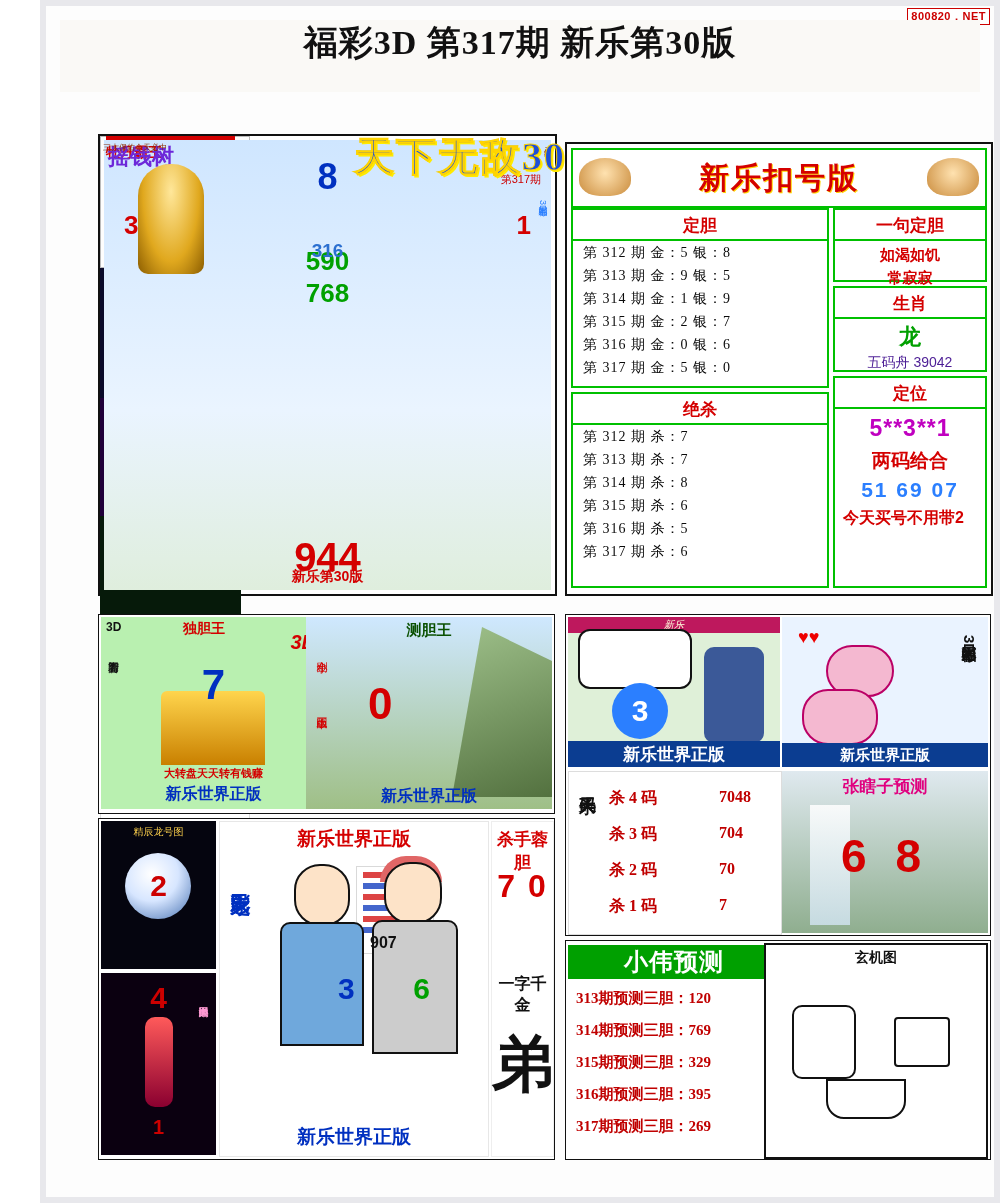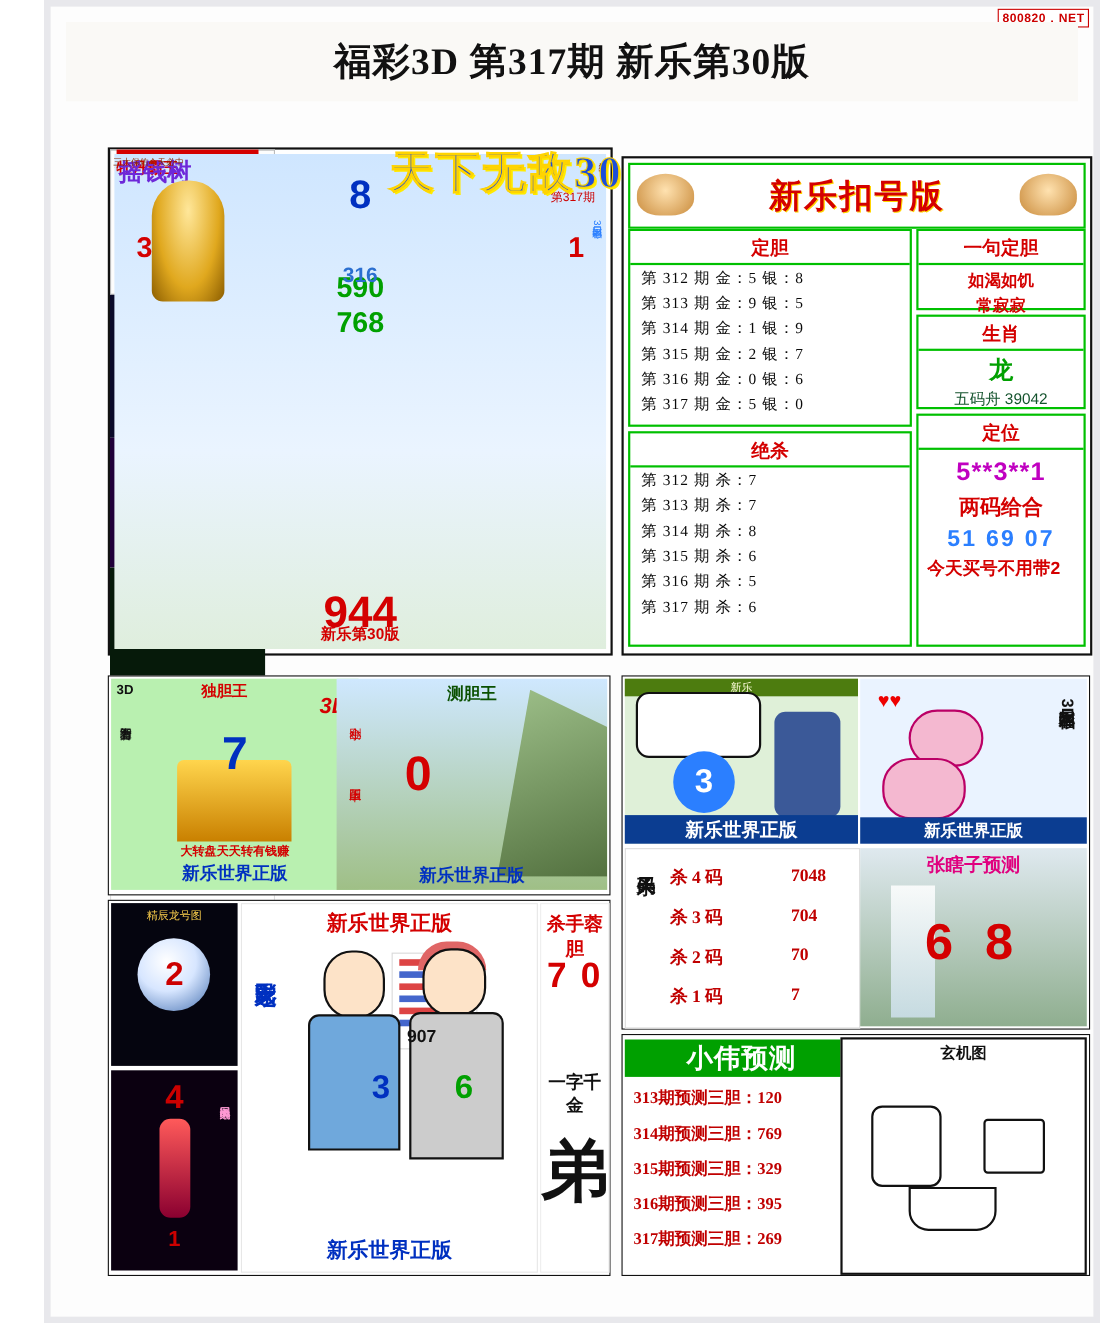--- a/index.html
+++ b/index.html
@@ -19,21 +19,21 @@
   }
   .watermark{
     position:absolute;top:2px;right:4px;
     font-size:11px;font-weight:bold;color:#cc0000;
     border:1px solid #cc0000;padding:0 3px;background:#fff;
     letter-spacing:0.5px;
   }
   .title-bar{
     position:absolute;top:14px;left:14px;right:14px;height:72px;
     background:#faf9f6;
-    display:flex;align-items:center;justify-content:center;
+    display:flex;justify-content:center;
   }
   .title-bar h1{
     margin:0;font-size:34px;font-weight:bold;color:#111;
     font-family:"Liberation Serif","DejaVu Serif",serif;
     letter-spacing:1px;
   }
   .ctr{display:flex;align-items:center;justify-content:center;}
 
   
   #left-top{
@@ -133,21 +133,21 @@
   #box-yiju{left:266px;top:64px;width:154px;height:74px;}
   #box-shengxiao{left:266px;top:142px;width:154px;height:86px;}
   #box-dingwei{left:266px;top:232px;width:154px;height:212px;}
 
   .ghdr{text-align:center;font-size:17px;font-weight:bold;color:#d40000;padding:4px 0 2px;
     font-family:"Liberation Serif",serif;border-bottom:2px solid #00c000;}
   .grow{font-size:14px;color:#0a0a0a;padding:3px 0 2px 10px;font-family:"Liberation Serif",serif;letter-spacing:1px;}
   .yiju1{text-align:center;font-size:15px;color:#d40000;margin-top:5px;font-weight:bold;}
   .yiju2{text-align:center;font-size:15px;color:#d40000;margin-top:4px;font-weight:bold;}
   .sx-val{text-align:center;font-size:22px;color:#00a000;font-weight:bold;margin-top:3px;}
-  .sx-sub{text-align:center;font-size:14px;color:#14532d;margin-top:2px;}
+  .sx-sub{text-align:center;font-size:14px;color:#4c1d95;margin-top:2px;}
   .dw1{text-align:center;font-size:23px;color:#c000c0;font-weight:bold;margin-top:6px;letter-spacing:1px;}
   .dw2{text-align:center;font-size:19px;color:#d40000;font-weight:bold;margin-top:6px;}
   .dw3{text-align:center;font-size:21px;color:#2b7fff;font-weight:bold;margin-top:4px;letter-spacing:2px;}
   .dw4{font-size:16px;color:#d40000;font-weight:bold;margin-top:6px;padding-left:8px;line-height:1.25;}
 
   
   #mid-left{position:absolute;left:52px;top:608px;width:455px;height:198px;border:1px solid #111;background:#fff;}
   #ml1{position:absolute;left:2px;top:2px;width:225px;height:192px;background:#b9f0b0;}
   #ml1 .tl{position:absolute;left:5px;top:3px;font-size:12px;font-weight:bold;color:#111;}
   #ml1 .tm{position:absolute;left:82px;top:3px;font-size:14px;font-weight:bold;color:#d40000;}
@@ -206,22 +206,22 @@
 
   
   #rm{position:absolute;left:519px;top:608px;width:424px;height:320px;border:1px solid #111;background:#fff;}
   #rm1{position:absolute;left:2px;top:2px;width:212px;height:150px;background:#dff0d8;}
   #rm1 .bubble{position:absolute;left:10px;top:12px;width:110px;height:56px;background:#fff;border:2px solid #111;border-radius:12px;}
   #rm1 .n3{position:absolute;left:44px;top:66px;width:56px;height:56px;border-radius:50%;background:#2b7fff;
     color:#fff;font-size:30px;font-weight:bold;display:flex;align-items:center;justify-content:center;}
   #rm1 .man{position:absolute;right:16px;top:30px;width:60px;height:96px;background:#3b5998;border-radius:10px;}
   #rm1 .bar{position:absolute;left:0;bottom:0;width:100%;height:26px;background:#0b3d91;color:#fff;
     font-size:17px;font-weight:bold;display:flex;align-items:center;justify-content:center;}
-  #rm1 .tophdr{position:absolute;left:0;top:0;width:100%;height:16px;background:#4d7c0f;color:#ffd;
-    font-size:10px;display:flex;align-items:center;justify-content:center;}
+  #rm1 .tophdr{position:absolute;left:0;top:0;width:100%;height:16px;background:#be185d;color:#ffd;
+    font-size:10px;display:flex;align-items:center;justify-content:center;font-style:italic;}
   #rm2{position:absolute;right:2px;top:2px;width:206px;height:150px;background:#eaf3ff;}
   #rm2 .pig1{position:absolute;left:44px;top:28px;width:64px;height:48px;background:#f4b8d0;border-radius:26px;border:2px solid #b06;}
   #rm2 .pig2{position:absolute;left:20px;top:72px;width:72px;height:52px;background:#f4b8d0;border-radius:26px;border:2px solid #b06;}
   #rm2 .heart{position:absolute;left:16px;top:10px;font-size:18px;color:#e00;}
   #rm2 .vt{position:absolute;right:10px;top:18px;font-size:15px;color:#111;font-weight:bold;writing-mode:vertical-rl;line-height:1.2;}
   #rm2 .bar{position:absolute;left:0;bottom:0;width:100%;height:24px;background:#0b3d91;color:#fff;
     font-size:15px;font-weight:bold;display:flex;align-items:center;justify-content:center;}
 
   #rm3{position:absolute;left:2px;top:156px;width:212px;height:162px;background:#fff;border:1px solid #ddd;}
   #rm3 .vlabel{position:absolute;left:6px;top:12px;font-size:17px;color:#111;font-weight:bold;writing-mode:vertical-rl;line-height:1.35;}

